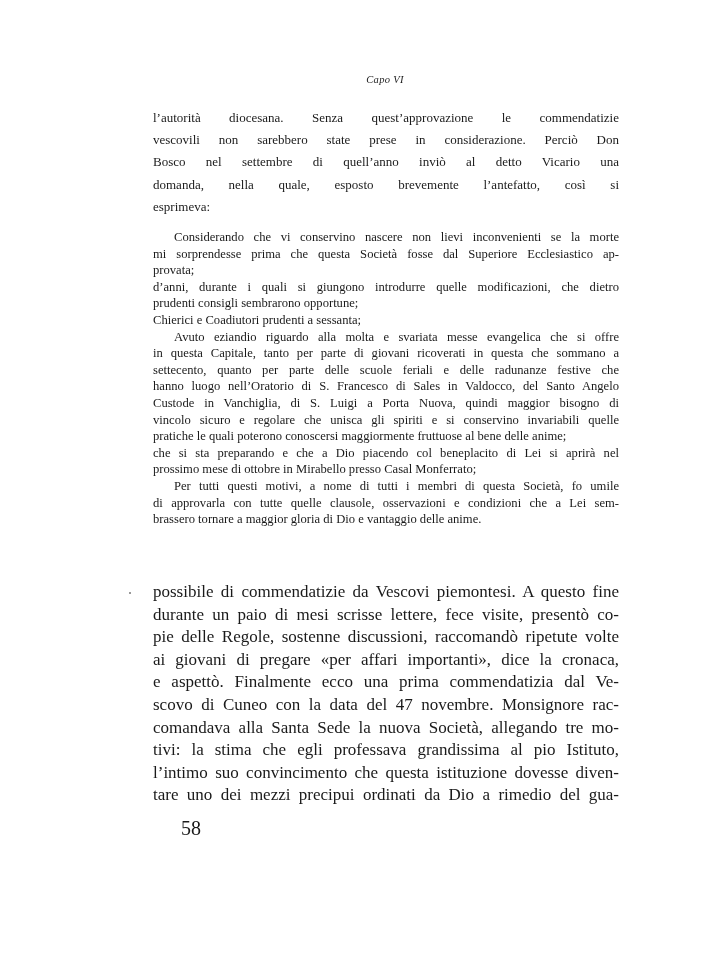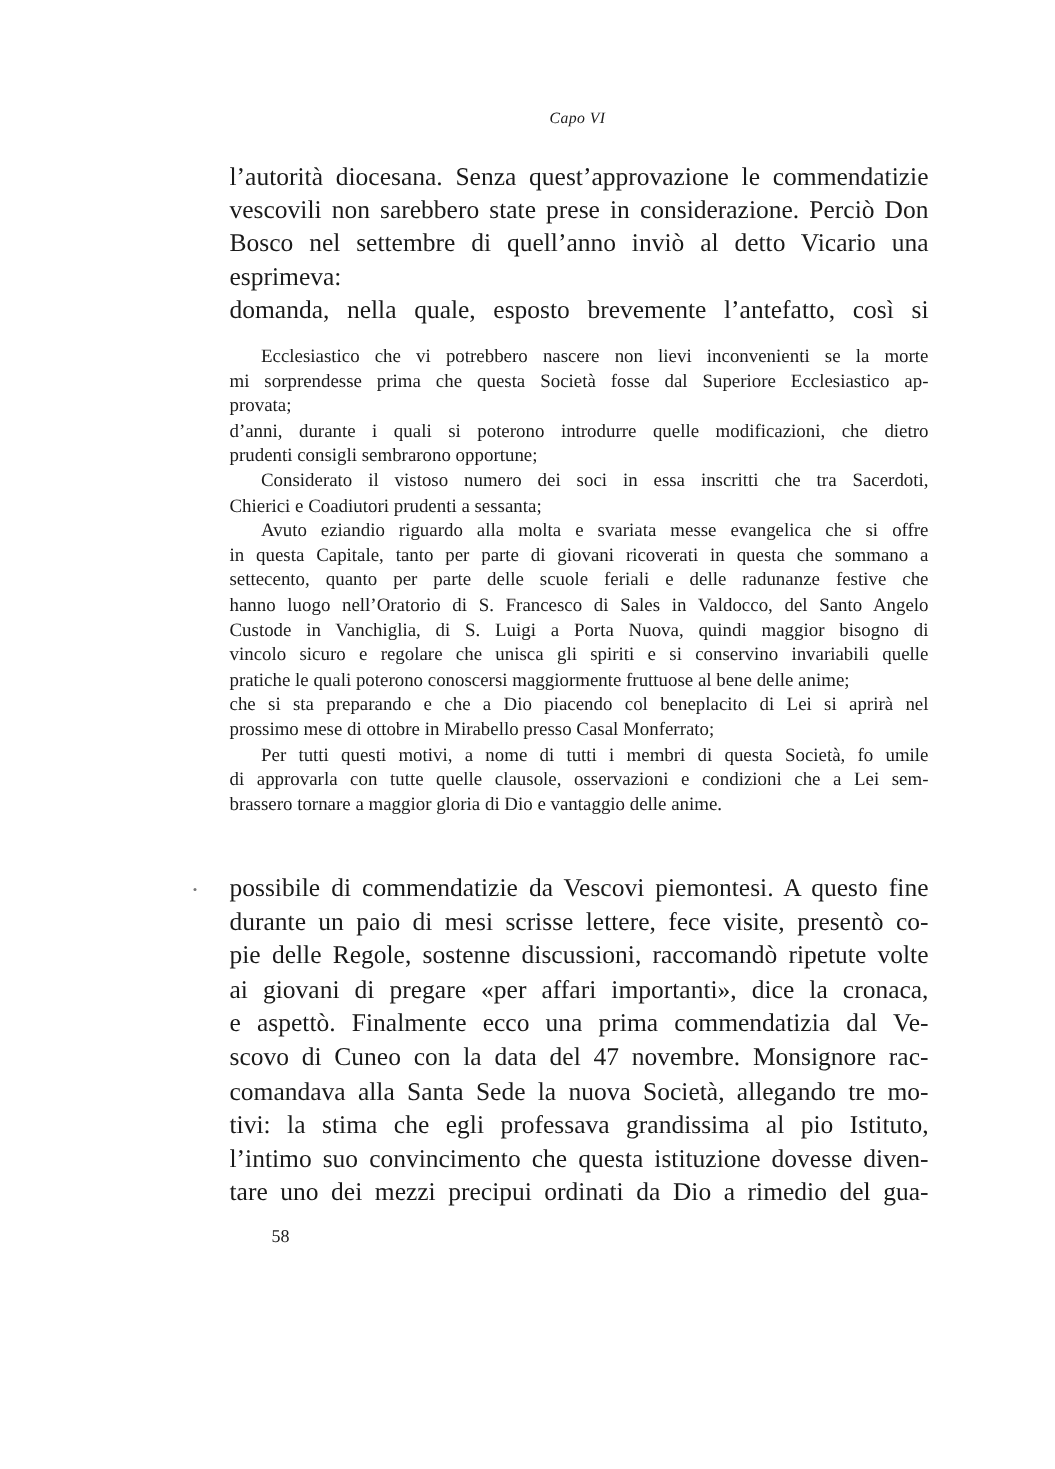--- a/index.html
+++ b/index.html
@@ -30,21 +30,21 @@
       font-size: 10.5px;
       letter-spacing: 0.3px;
     }
     .column {
       position: absolute;
       left: 153px;
       width: 466px;
     }
     .body-text {
       top: 107px;
-      font-size: 17px;
+      font-size: 13px;
       line-height: 22.2px;
       text-align: justify;
       margin: 0;
     }
     .quote {
       top: 229px;
       font-size: 12.6px;
       line-height: 16.6px;
     }
     .line {
@@ -66,21 +66,21 @@
       display: block;
       text-align: justify;
       text-align-last: justify;
       white-space: nowrap;
     }
     .body-line.last { text-align-last: left; }
     .folio {
       position: absolute;
       left: 181px;
       top: 817px;
-      font-size: 12px;
+      font-size: 20px;
     }
     .speck {
       position: absolute;
       left: 129px;
       top: 592px;
       width: 2px; height: 2px;
       background: #777;
       border-radius: 1px;
     }
   </style>
@@ -88,36 +88,35 @@
 <body>
 
 <div class="page">
 
   <div class="running-head">Capo VI</div>
 
   <div class="column body-text">
     <span class="body-line">l’autorità diocesana. Senza quest’approvazione le commendatizie</span>
     <span class="body-line">vescovili non sarebbero state prese in considerazione. Perciò Don</span>
     <span class="body-line">Bosco nel settembre di quell’anno inviò al detto Vicario una</span>
+    <span class="body-line">domanda, nella quale, esposto brevemente l’antefatto, così si</span>
     <span class="body-line last">esprimeva:</span>
-    <span class="body-line">domanda, nella quale, esposto brevemente l’antefatto, così si</span>
   </div>
 
   <div class="column quote">
     <div>
-      <span class="line indent">Ecclesiastico che vi potrebbero nascere non lievi inconvenienti se la morte</span>
+      <span class="line indent">Considerando che vi conservino nascere non lievi inconvenienti se la morte</span>
       <span class="line">mi sorprendesse prima che questa Società fosse dal Superiore Ecclesiastico ap-</span>
       <span class="line last">provata;</span>
     </div>
     <div>
-      <span class="line">d’anni, durante i quali si poterono introdurre quelle modificazioni, che dietro</span>
+      <span class="line">d’anni, durante i quali si giungono introdurre quelle modificazioni, che dietro</span>
       <span class="line last">prudenti consigli sembrarono opportune;</span>
     </div>
     <div>
-      <span class="line indent">Considerato il vistoso numero dei soci in essa inscritti che tra Sacerdoti,</span>
       <span class="line last">Chierici e Coadiutori prudenti a sessanta;</span>
     </div>
     <div>
       <span class="line indent">Avuto eziandio riguardo alla molta e svariata messe evangelica che si offre</span>
       <span class="line">in questa Capitale, tanto per parte di giovani ricoverati in questa che sommano a</span>
       <span class="line">settecento, quanto per parte delle scuole feriali e delle radunanze festive che</span>
       <span class="line">hanno luogo nell’Oratorio di S. Francesco di Sales in Valdocco, del Santo Angelo</span>
       <span class="line">Custode in Vanchiglia, di S. Luigi a Porta Nuova, quindi maggior bisogno di</span>
       <span class="line">vincolo sicuro e regolare che unisca gli spiriti e si conservino invariabili quelle</span>
       <span class="line last">pratiche le quali poterono conoscersi maggiormente fruttuose al bene delle anime;</span>

